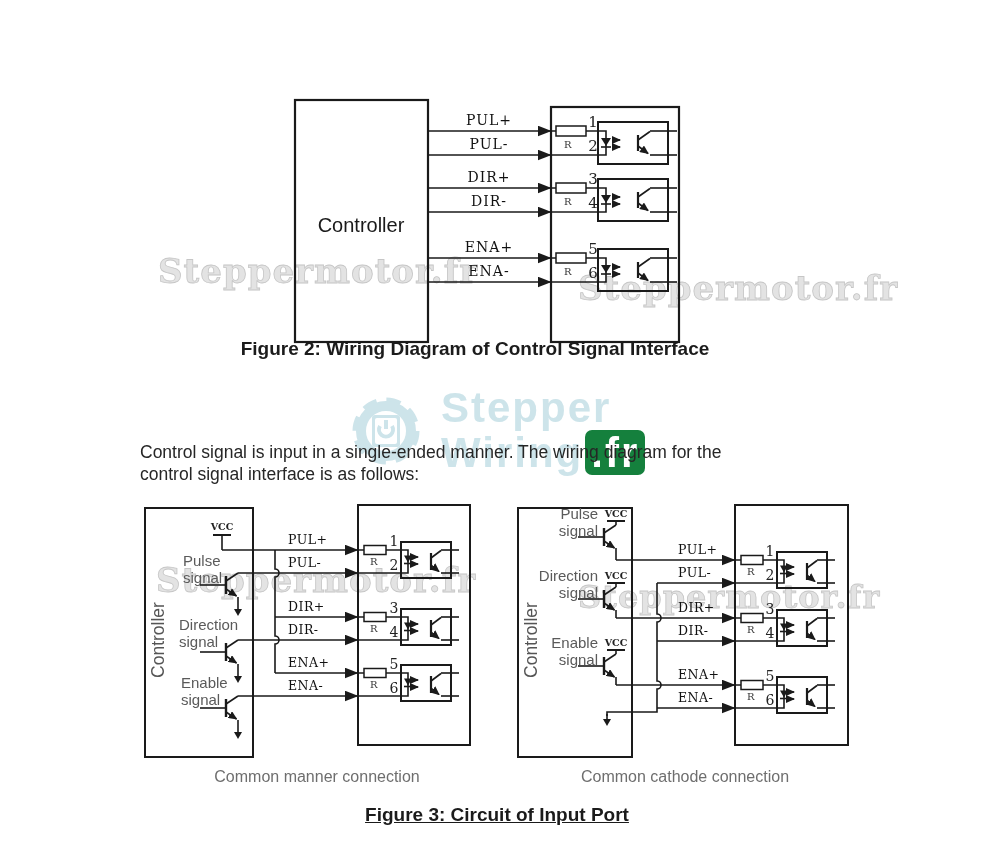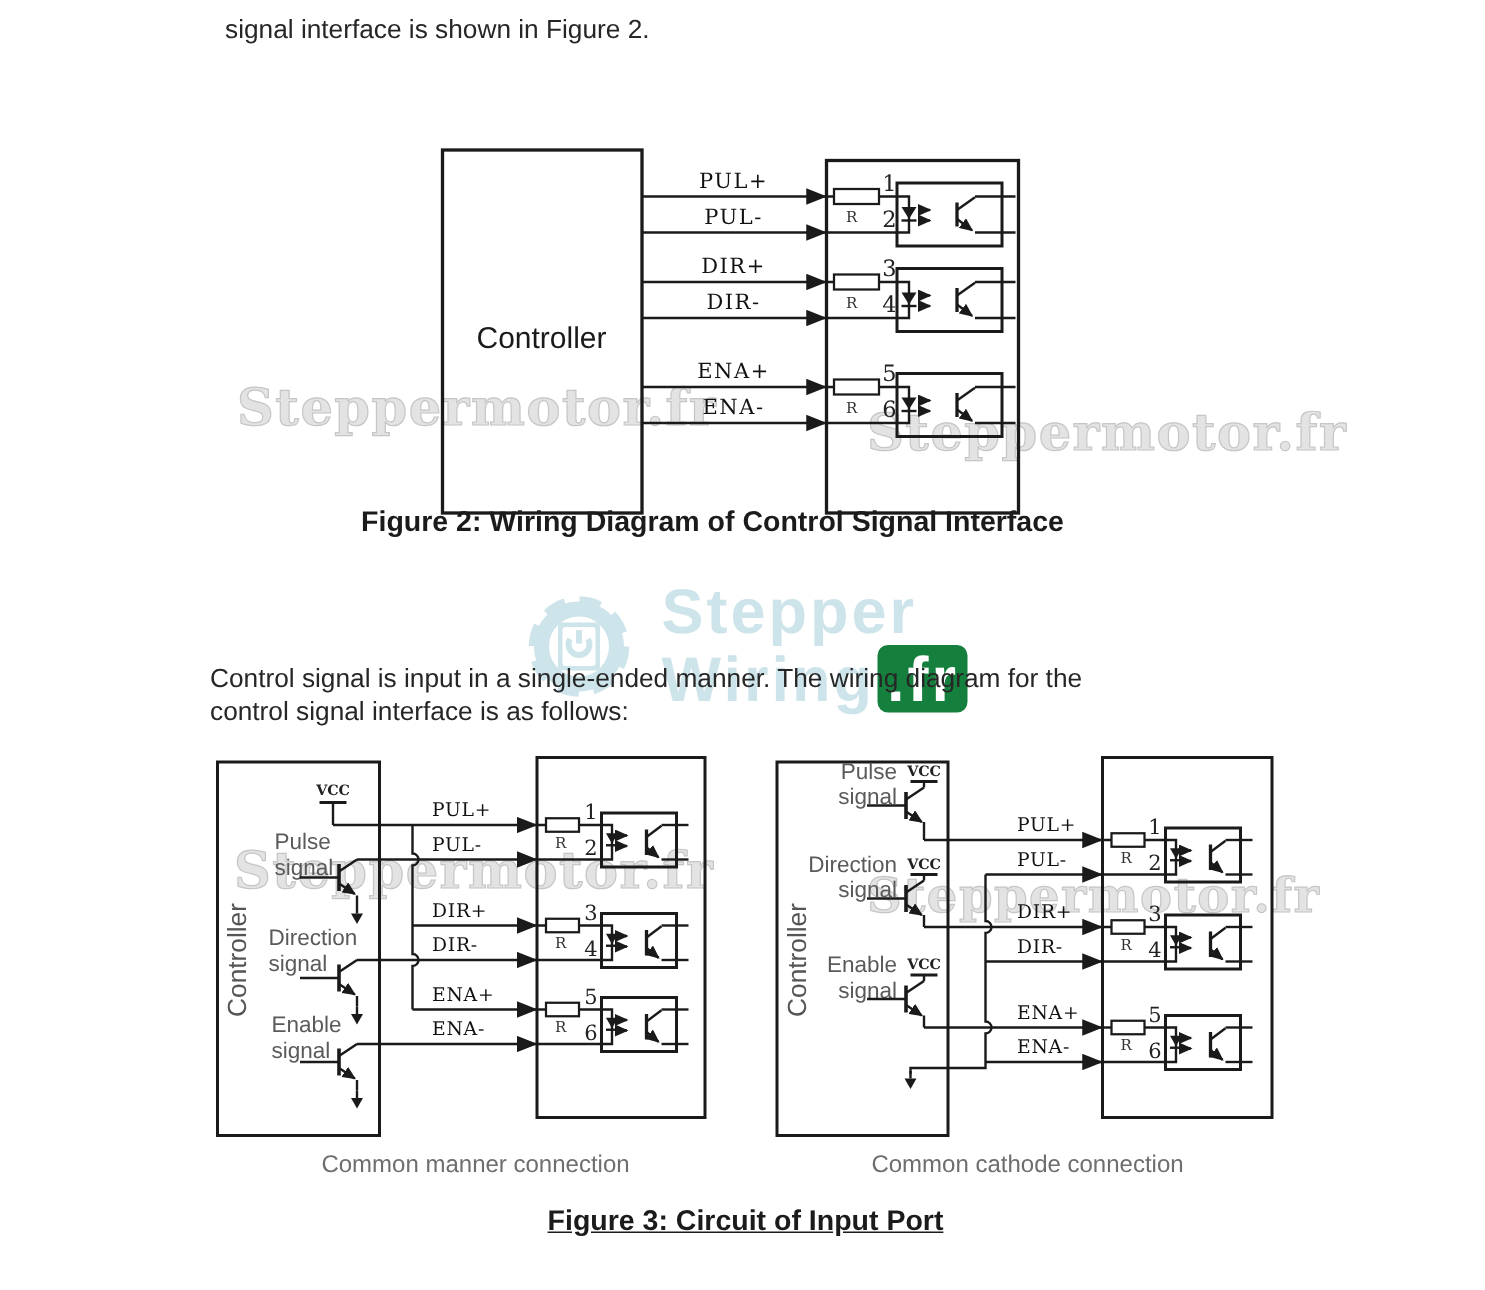--- a/index.html
+++ b/index.html
@@ -50,21 +50,20 @@
         <rect x="43" y="27" width="4" height="9" fill="#cde4ea"></rect>
       </g>
     </svg>
     <div class="logo-text">
       <div class="logo-line">Stepper</div>
       <div class="logo-line"><span>Wiring</span><span class="fr-box">.fr</span></div>
     </div>
   </div>
 
   <div class="para" style="left:150px;top:8px;width:680px;">
-    <span class="line">signal interface is shown in Figure 2.</span>
   </div>
   <div class="para" style="left:140px;top:441px;width:730px;">
     <span class="line">Control signal is input in a single-ended manner. The wiring diagram for the</span>
     <span class="line">control signal interface is as follows:</span>
   </div>
 
   <div class="cap-bold" style="left:150px;top:338px;width:650px;">Figure 2: Wiring Diagram of Control Signal Interface</div>
   <div class="cap-gray" style="left:147px;top:768px;width:340px;">Common manner connection</div>
   <div class="cap-gray" style="left:515px;top:768px;width:340px;">Common cathode connection</div>
   <div class="cap-bold" style="left:147px;top:804px;width:700px;text-decoration:underline;">Figure 3: Circuit of Input Port</div>

